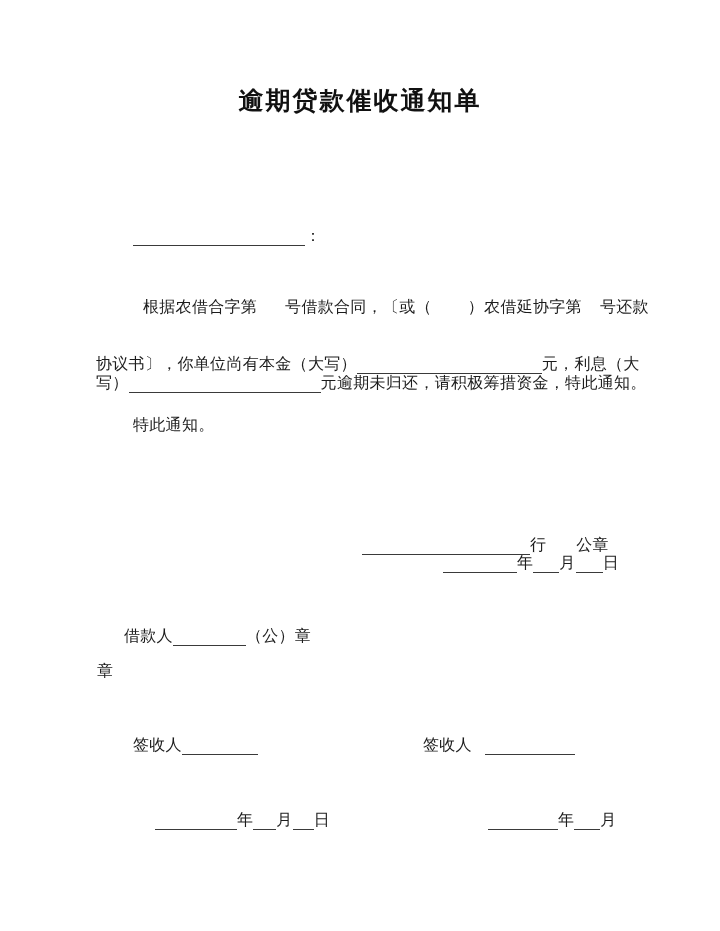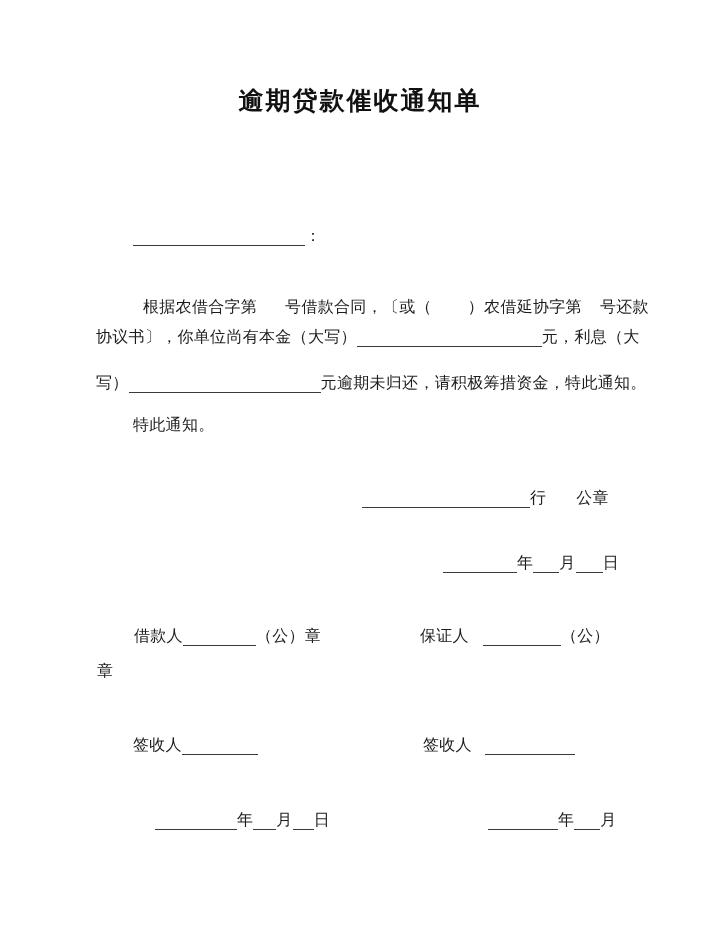--- a/index.html
+++ b/index.html
@@ -47,33 +47,32 @@
 <body>
 
 <div class="page">
 
   <h1 class="title">逾期贷款催收通知单</h1>
 
   <div class="line" style="top:226px; left:133px;"><span class="blank" style="width:172px;"></span><span>：</span></div>
 
   <div class="line" style="top:297px; left:143px;"><span>根据农借合字第</span><span class="gap" style="width:28px;"></span><span>号借款合同，〔或（</span><span class="gap" style="width:36px;"></span><span>）农借延协字第</span><span class="gap" style="width:18px;"></span><span>号还款</span></div>
 
-  <div class="line" style="top:327px; left:96px;"><span>协议书〕，你单位尚有本金（大写）</span><span class="blank" style="width:185px;"></span><span>元，利息（大</span></div>
+  <div class="line" style="top:354px; left:96px;"><span>协议书〕，你单位尚有本金（大写）</span><span class="blank" style="width:185px;"></span><span>元，利息（大</span></div>
 
   <div class="line" style="top:373px; left:96px;"><span>写）</span><span class="blank" style="width:192px;"></span><span>元逾期未归还，请积极筹措资金，特此通知。</span></div>
 
   <div class="line" style="top:415px; left:133px;"><span>特此通知。</span></div>
 
-  <div class="line" style="top:488px; left:362px;"><span class="blank" style="width:168px;"></span><span>行</span><span class="gap" style="width:30px;"></span><span>公章</span></div>
+  <div class="line" style="top:535px; left:362px;"><span class="blank" style="width:168px;"></span><span>行</span><span class="gap" style="width:30px;"></span><span>公章</span></div>
 
   <div class="line" style="top:553px; left:443px;"><span class="blank" style="width:74px;"></span><span>年</span><span class="blank" style="width:26px;"></span><span>月</span><span class="blank" style="width:27px;"></span><span>日</span></div>
 
-  <div class="line" style="top:626px; left:134px;"><span>借款人</span><span class="blank" style="width:73px;"></span><span>（公）章</span></div>
+  <div class="line" style="top:626px; left:124px;"><span>借款人</span><span class="blank" style="width:73px;"></span><span>（公）章</span></div>
 
-  <div class="line" style="top:626px; left:420px;"><span>保证人</span><span class="gap" style="width:14px;"></span><span class="blank" style="width:78px;"></span><span>（公）</span></div>
 
   <div class="line" style="top:661px; left:97px;"><span>章</span></div>
 
   <div class="line" style="top:735px; left:133px;"><span>签收人</span><span class="blank" style="width:76px;"></span></div>
 
   <div class="line" style="top:735px; left:423px;"><span>签收人</span><span class="gap" style="width:13px;"></span><span class="blank" style="width:90px;"></span></div>
 
   <div class="line" style="top:810px; left:155px;"><span class="blank" style="width:82px;"></span><span>年</span><span class="blank" style="width:23px;"></span><span>月</span><span class="blank" style="width:21px;"></span><span>日</span></div>
 
   <div class="line" style="top:810px; left:488px;"><span class="blank" style="width:70px;"></span><span>年</span><span class="blank" style="width:26px;"></span><span>月</span></div>

